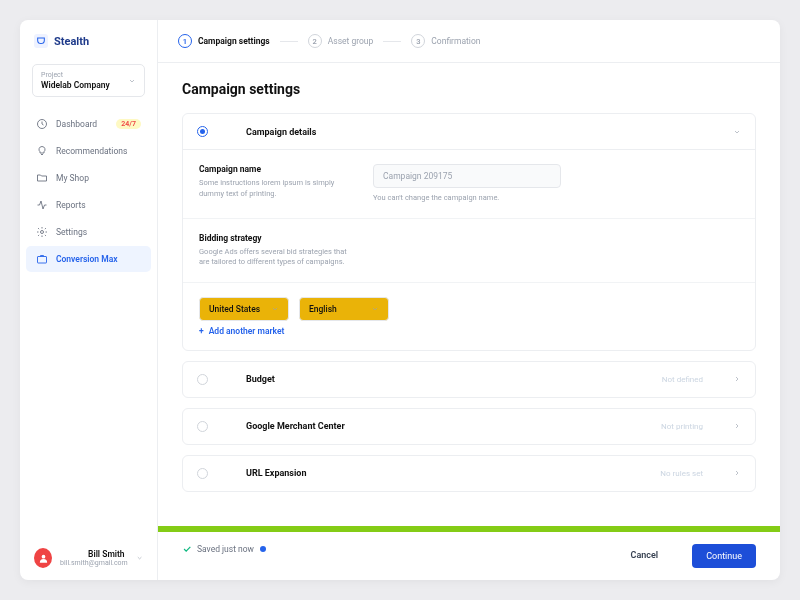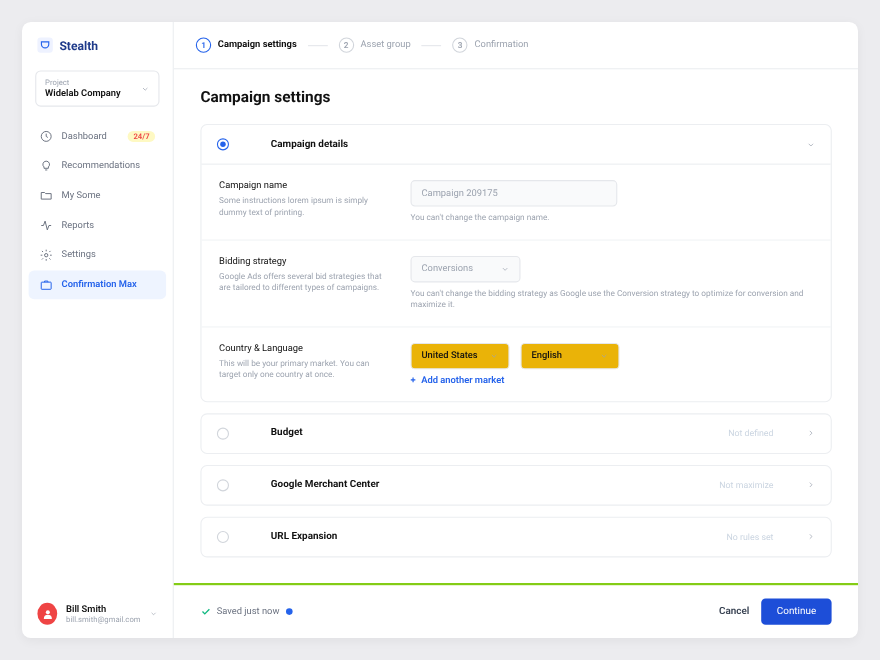--- a/index.html
+++ b/index.html
@@ -14,21 +14,21 @@
     .project-sel .lbl { font-size:7px; color:#9ca3af; }
     .project-sel .val { font-size:8.5px; font-weight:600; color:#111; }
     .project-sel .chev { position:absolute; right:8px; top:50%; transform:translateY(-50%); }
     .nav { display:flex; flex-direction:column; gap:1px; padding:4px 6px; }
     .nav-item { display:flex; align-items:center; gap:8px; padding:7px 10px; border-radius:5px; color:#6b7280; font-size:8.5px; cursor:pointer; }
     .nav-item.active { background:#eef4ff; color:#2563eb; font-weight:600; }
     .nav-item .ico { width:12px; height:12px; display:flex; align-items:center; justify-content:center; flex-shrink:0; }
     .badge { background:#fef9c3; color:#ef4444; font-size:7px; font-weight:600; padding:1px 5px; border-radius:7px; margin-left:auto; }
     .user { margin-top:auto; padding:12px 14px; display:flex; align-items:center; gap:8px; }
     .avatar { width:20px; height:20px; border-radius:50%; background:#ef4444; display:flex; align-items:center; justify-content:center; color:#fff; font-size:9px; font-weight:600; }
-    .user-info .nm { font-size:8.5px; font-weight:600; color:#111; }
+    .user-info .nm { font-size:8.5px; font-weight:600; color:#111;margin-left:28px; }
     .user-info .em { font-size:7px; color:#9ca3af; }
     .user .chev { margin-left:auto; }
     .main { flex:1; display:flex; flex-direction:column; min-width:0; }
     .steps { display:flex; align-items:center; gap:10px; padding:14px 20px; border-bottom:1px solid #eceef1; }
     .step { display:flex; align-items:center; gap:6px; }
     .step-num { width:14px; height:14px; border-radius:50%; border:1.5px solid #d1d5db; display:flex; align-items:center; justify-content:center; font-size:7.5px; color:#9ca3af; font-weight:600; }
     .step.active .step-num { border-color:#2563eb; color:#2563eb; }
     .step-lbl { font-size:8.5px; color:#9ca3af; }
     .step.active .step-lbl { font-weight:700; color:#111; }
     .step-div { width:18px; height:1px; background:#e5e7eb; }
@@ -39,31 +39,31 @@
     .radio { width:11px; height:11px; border-radius:50%; border:1.5px solid #d1d5db; display:flex; align-items:center; justify-content:center; }
     .radio.on { border-color:#2563eb; }
     .radio.on::after { content:''; width:5px; height:5px; border-radius:50%; background:#2563eb; }
     .panel-title { font-size:9px; font-weight:700; color:#111;margin-left:28px; }
     .panel-status { font-size:8px; color:#cbd5e1; margin-left:auto; margin-right:20px; }
     .panel-chev { margin-left:auto; }
     .panel-body { border-top:1px solid #eceef1; }
     .field-row { display:flex; gap:24px; padding:14px 16px; border-bottom:1px solid #f1f3f5; }
     .field-row:last-child { border-bottom:none; }
     .field-left { flex:0 0 150px; }
-    .field-left .ttl { font-size:8.5px; font-weight:400; color:#111; margin-bottom:4px; }
+    .field-left .ttl { font-size:8.5px; font-weight:700; color:#111; margin-bottom:4px; }
     .field-left .desc { font-size:7.5px; color:#9ca3af; line-height:1.4; }
     .field-right { flex:1; display:flex; flex-direction:column; gap:5px; }
     .input, .select { border:1px solid #e5e7eb; border-radius:4px; padding:6px 9px; font-size:8.5px; color:#6b7280; background:#eab308; }
     .input.disabled, .select.disabled { background:#f9fafb; color:#9ca3af; }
     .select { display:flex; align-items:center; justify-content:space-between; cursor:pointer; }
     .select-row { display:flex; gap:10px; }
     .select-row .select { flex:0 0 90px; }
     .hint { font-size:7.5px; color:#9ca3af; line-height:1.4; }
     .add-link { display:flex; align-items:center; gap:5px; font-size:8.5px; color:#2563eb; font-weight:600; cursor:pointer; }
-    .footer { display:flex; align-items:center; gap:1px; padding:12px 24px; border-top:2px solid #84cc16; }
+    .footer { display:flex; align-items:flex-start; gap:24px; padding:12px 24px; border-top:6px solid #84cc16; }
     .saved { display:flex; align-items:center; gap:5px; font-size:8.5px; color:#6b7280; }
     .check { width:10px; height:10px; color:#10b981; }
     .btn-cancel { margin-left:auto; font-size:9px; color:#374151; background:none; border:none; font-weight:600; cursor:pointer; padding:6px 10px; }
     .btn-continue { font-size:9px; color:#fff; background:#1d4ed8; border:none; border-radius:4px; font-weight:400; padding:7px 14px; cursor:pointer; }
     .chev-svg { width:8px; height:8px; color:#9ca3af; }
   </style>
 </head>
 <body>
 
 <div class="app">
@@ -101,21 +101,21 @@
             </svg>
           </span>
         <span>Recommendations</span>
       </div>
       <div class="nav-item">
         <span class="ico">
             <svg viewBox="0 0 24 24" fill="none" stroke="currentColor" stroke-width="1.8">
               <path d="M3 6h6l2 2h10v10H3V6z"></path>
             </svg>
           </span>
-        <span>My Some</span>
+        <span>My Shop</span>
       </div>
       <div class="nav-item">
         <span class="ico">
             <svg viewBox="0 0 24 24" fill="none" stroke="currentColor" stroke-width="1.8">
               <path d="M3 12h4l3-8 4 16 3-8h4"></path>
             </svg>
           </span>
         <span>Reports</span>
       </div>
       <div class="nav-item">
@@ -127,21 +127,21 @@
           </span>
         <span>Settings</span>
       </div>
       <div class="nav-item active">
         <span class="ico">
             <svg viewBox="0 0 24 24" fill="none" stroke="#2563eb" stroke-width="1.8">
               <rect x="3" y="7" width="18" height="13" rx="1"></rect>
               <path d="M9 7V5h6v2"></path>
             </svg>
           </span>
-        <span>Confirmation Max</span>
+        <span>Conversion Max</span>
       </div>
     </nav>
     <div class="user">
       <div class="avatar">
           <svg width="11" height="11" viewBox="0 0 24 24" fill="#fff">
             <circle cx="12" cy="8" r="4"></circle>
             <path d="M4 21a8 8 0 0116 0z"></path>
           </svg>
         </div>
       <div class="user-info">
@@ -192,35 +192,22 @@
             <div class="field-right">
               <div class="input disabled" style="width:188px">Campaign 209175</div>
               <div class="hint">You can't change the campaign name.</div>
             </div>
           </div>
           <div class="field-row">
             <div class="field-left">
               <div class="ttl">Bidding strategy</div>
               <div class="desc">Google Ads offers several bid strategies that are tailored to different types of campaigns.</div>
             </div>
-            <div class="field-right">
-              <div class="select disabled" style="width:100px">
-                <span>Conversions</span>
-                <svg class="chev-svg" viewBox="0 0 24 24" fill="none" stroke="currentColor" stroke-width="2">
-                    <path d="M6 9l6 6 6-6"></path>
-                  </svg>
-              </div>
-              <div class="hint">You can't change the bidding strategy as Google use the Conversion strategy to optimize for conversion and maximize it.</div>
-            </div>
           </div>
           <div class="field-row">
-            <div class="field-left">
-              <div class="ttl">Country &amp; Language</div>
-              <div class="desc">This will be your primary market. You can target only one country at once.</div>
-            </div>
             <div class="field-right">
               <div class="select-row">
                 <div class="select" style="color:#111;font-weight:500">
                   <span>United States</span>
                   <svg class="chev-svg" viewBox="0 0 24 24" fill="none" stroke="currentColor" stroke-width="2">
                       <path d="M6 9l6 6 6-6"></path>
                     </svg>
                 </div>
                 <div class="select" style="color:#111;font-weight:500">
                   <span>English</span>
@@ -245,21 +232,21 @@
           <span class="panel-status">Not defined</span>
           <svg class="chev-svg" viewBox="0 0 24 24" fill="none" stroke="currentColor" stroke-width="2">
               <path d="M9 6l6 6-6 6"></path>
             </svg>
         </div>
       </div>
       <div class="panel">
         <div class="panel-head">
           <span class="radio"></span>
           <span class="panel-title">Google Merchant Center</span>
-          <span class="panel-status">Not maximize</span>
+          <span class="panel-status">Not printing</span>
           <svg class="chev-svg" viewBox="0 0 24 24" fill="none" stroke="currentColor" stroke-width="2">
               <path d="M9 6l6 6-6 6"></path>
             </svg>
         </div>
       </div>
       <div class="panel">
         <div class="panel-head">
           <span class="radio"></span>
           <span class="panel-title">URL Expansion</span>
           <span class="panel-status">No rules set</span>

